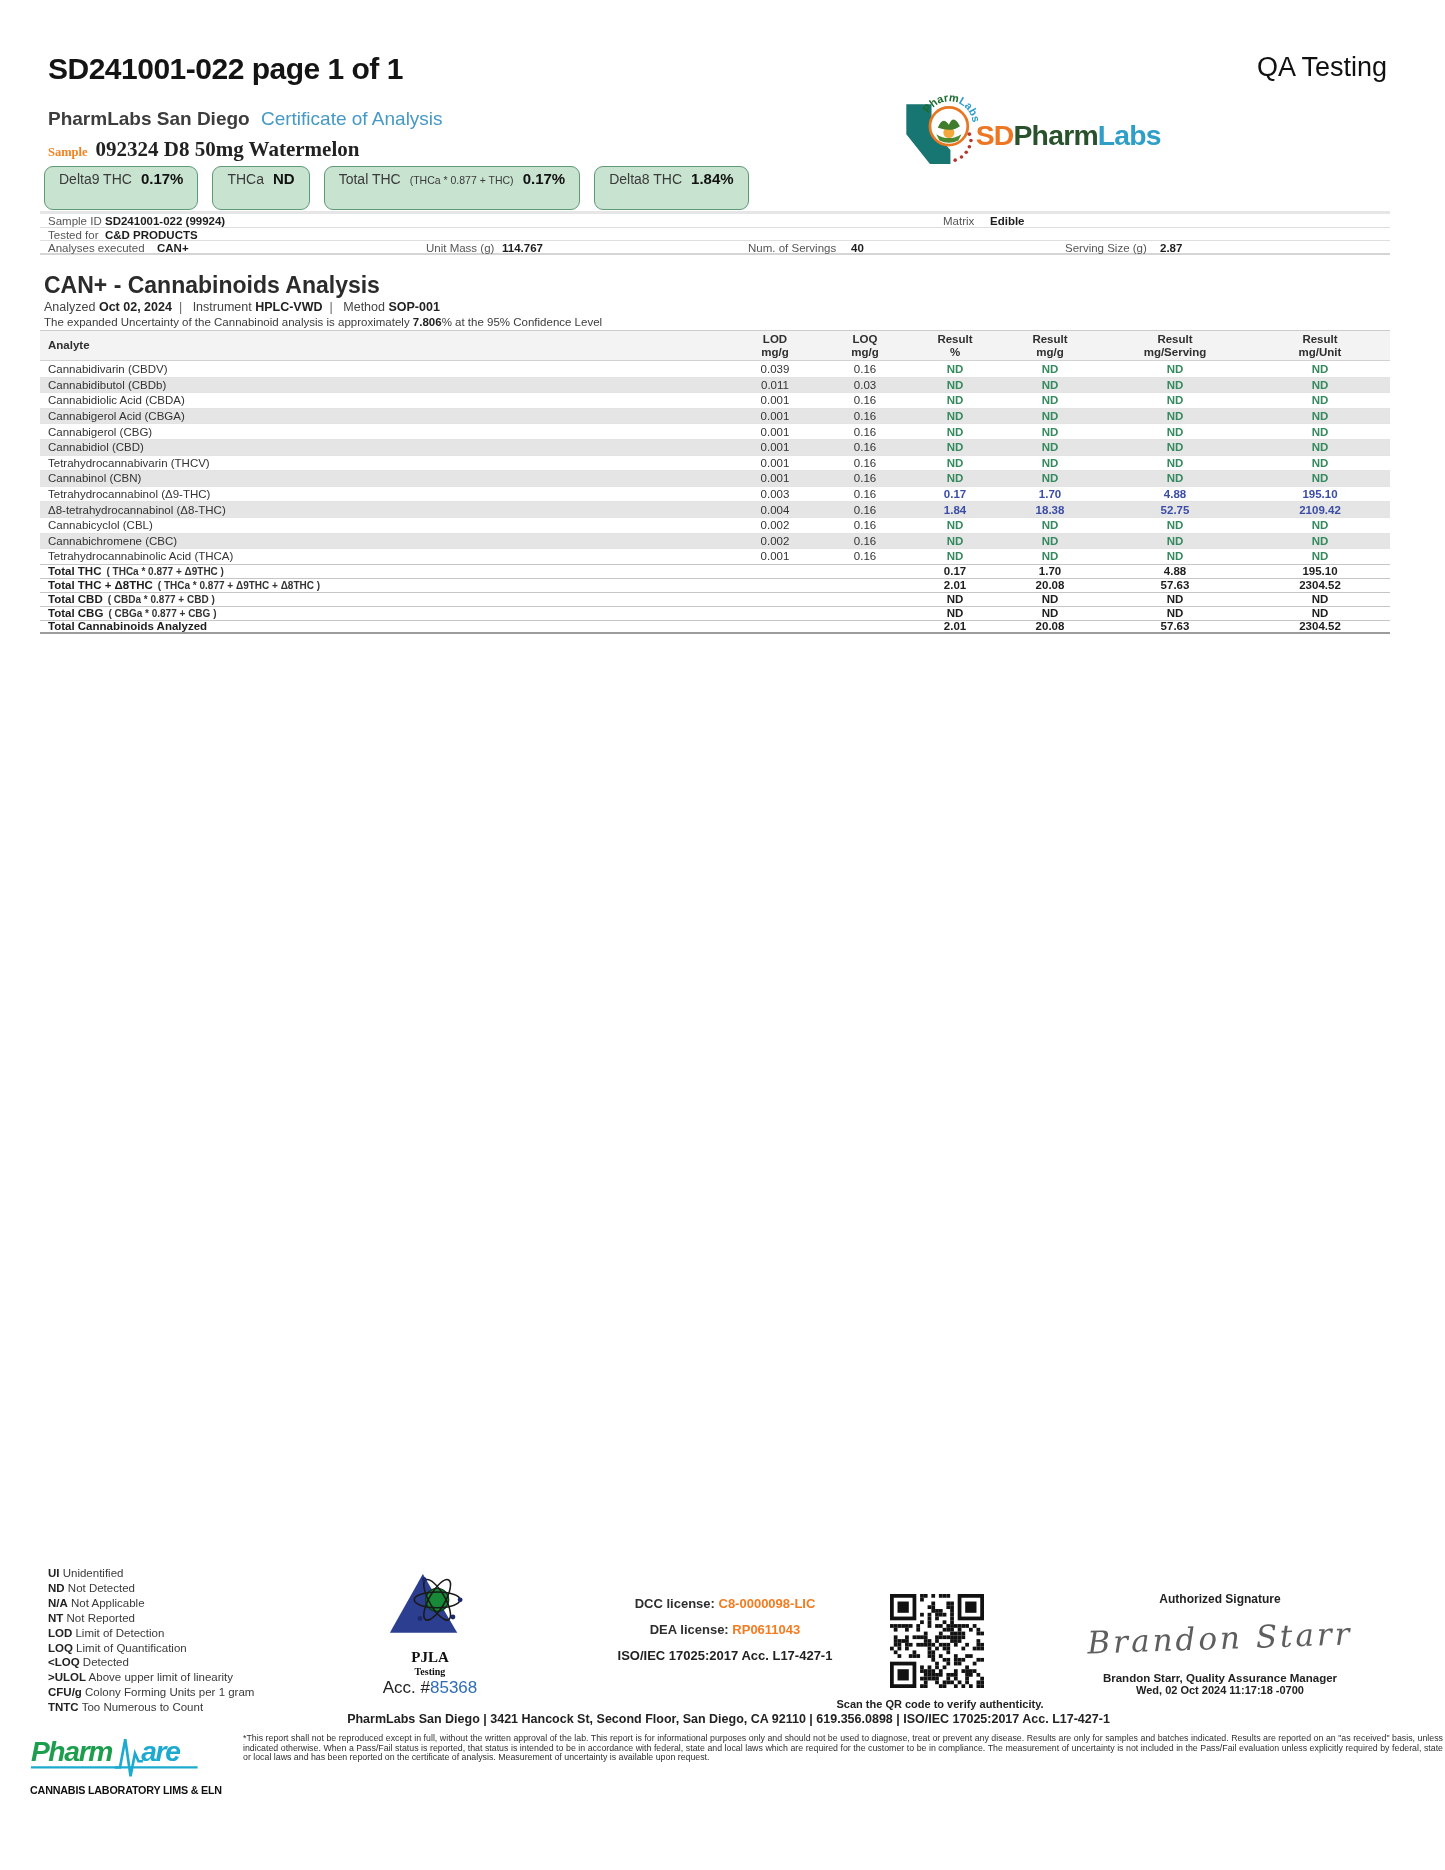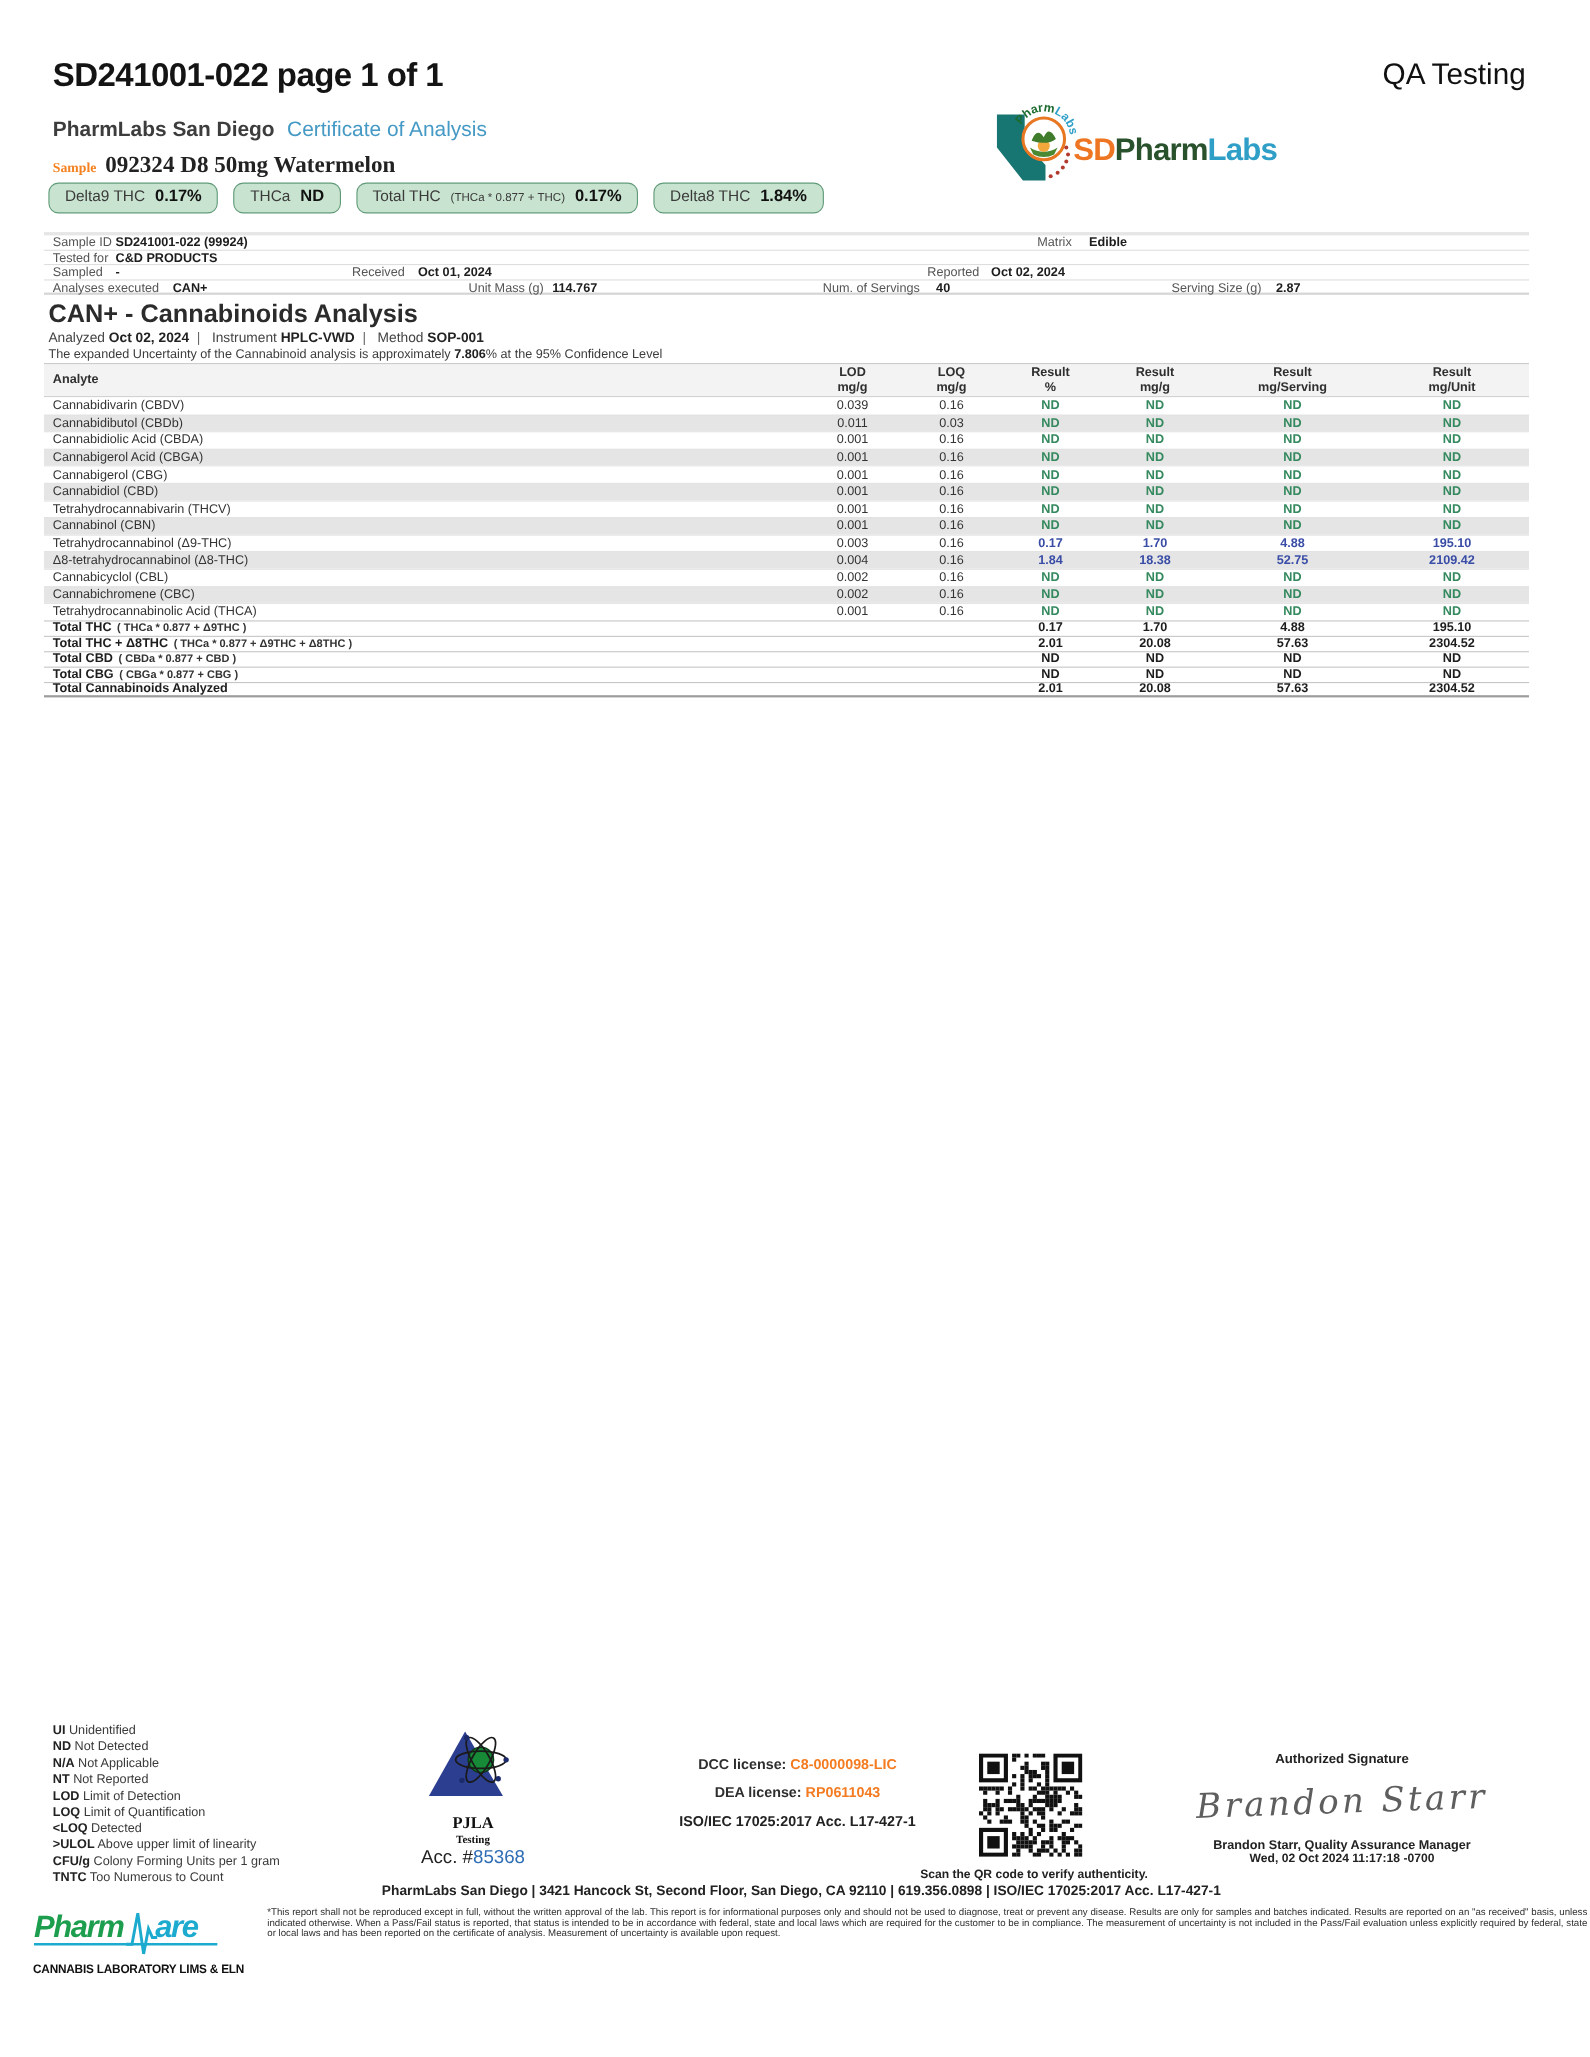--- a/index.html
+++ b/index.html
@@ -21,21 +21,21 @@
   .lab-name{font-weight:700;color:#3d3d3d;}
   .doc-type{color:var(--cert-blue);font-weight:500;margin-left:6px;}
   .brand-logo{top:92px;left:900px;}
   .sample-line{top:137px;left:48px;display:flex;align-items:baseline;gap:8px;font-family:Liberation Serif, serif;}
   .sample-label{color:var(--orange);font-size:12.5px;font-weight:600;}
   .sample-name{font-size:21px;font-weight:700;color:#222;}
 
   
   .badge-row{top:166px;left:44px;display:flex;gap:14px;}
   .badge{background:var(--badge-bg);border:1.6px solid var(--badge-border);border-radius:9px;
-         padding:3px 14px;display:flex;align-items:baseline;gap:9px;height:28px;}
+         padding:3px 14px;display:flex;align-items:baseline;gap:9px;height:44px;}
   .b-label{font-size:14px;color:#3a3a3a;}
   .b-formula{font-size:10.5px;color:#3a3a3a;}
   .b-value{font-size:15px;font-weight:700;color:#111;}
 
   
   .info-table{top:211px;left:40px;width:1350px;border-top:3px solid #e6e6e6;font-size:11.5px;}
   .i-row{position:relative;height:13.6px;border-bottom:1px solid #dedede;}
   .i-row:last-child{border-bottom:2px solid #d5d5d5;}
   .i-row span{position:absolute;top:1px;white-space:nowrap;}
   .i-label{color:#555;}
@@ -167,28 +167,20 @@
 <div class="abs info-table">
   <div class="i-row">
     <span class="i-label" style="left:8px">Sample ID</span>
     <span class="i-val" style="left:65px">SD241001-022 (99924)</span>
     <span class="i-label" style="left:903px">Matrix</span>
     <span class="i-val" style="left:950px">Edible</span>
   </div>
   <div class="i-row">
     <span class="i-label" style="left:8px">Tested for</span>
     <span class="i-val" style="left:65px">C&amp;D PRODUCTS</span>
-  </div>
-  <div class="i-row">
-    <span class="i-label" style="left:8px">Sampled</span>
-    <span class="i-val" style="left:65px">-</span>
-    <span class="i-label" style="left:280px">Received</span>
-    <span class="i-val" style="left:340px">Oct 01, 2024</span>
-    <span class="i-label" style="left:803px">Reported</span>
-    <span class="i-val" style="left:861px">Oct 02, 2024</span>
   </div>
   <div class="i-row">
     <span class="i-label" style="left:8px">Analyses executed</span>
     <span class="i-val" style="left:117px">CAN+</span>
     <span class="i-label" style="left:386px">Unit Mass (g)</span>
     <span class="i-val" style="left:462px">114.767</span>
     <span class="i-label" style="left:708px">Num. of Servings</span>
     <span class="i-val" style="left:811px">40</span>
     <span class="i-label" style="left:1025px">Serving Size (g)</span>
     <span class="i-val" style="left:1120px">2.87</span>

